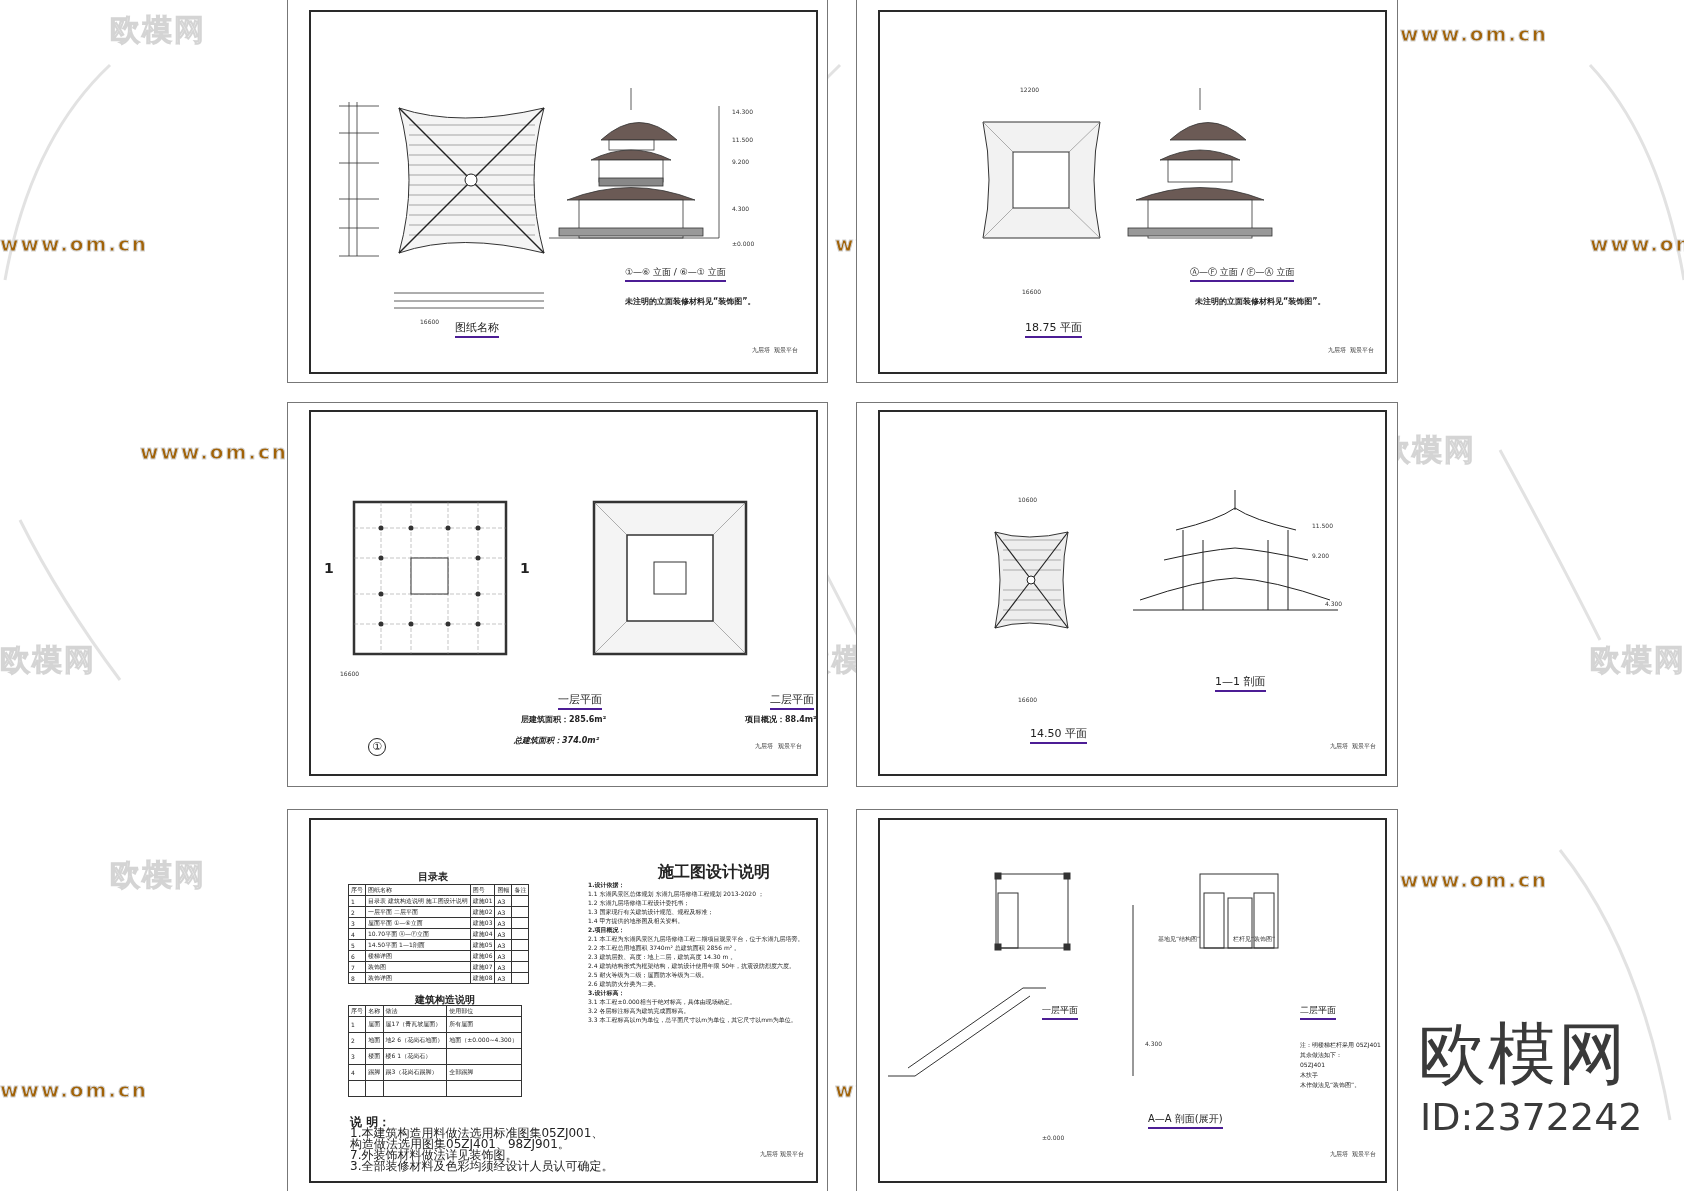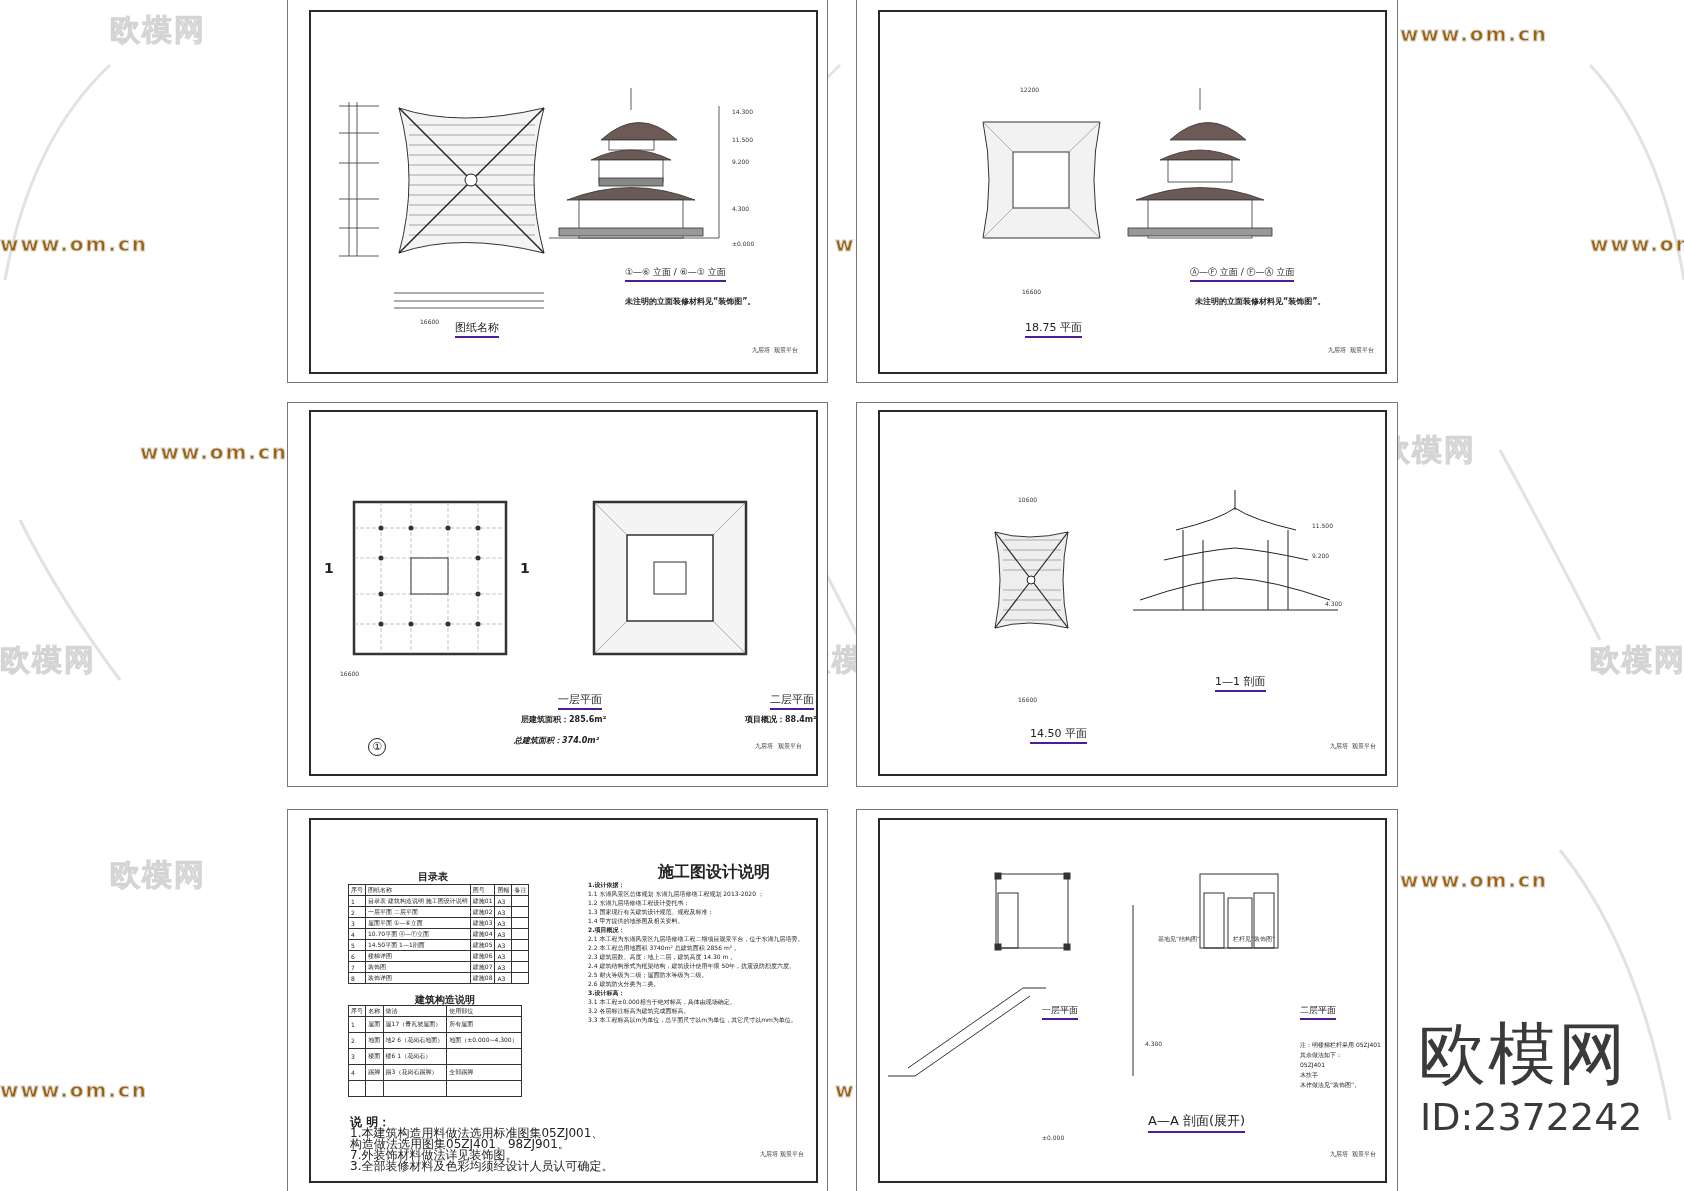--- a/index.html
+++ b/index.html
@@ -404,21 +404,21 @@
     <rect x="350" y="80" width="24" height="50"></rect>
     <line x1="30" y1="250" x2="145" y2="170"></line>
     <line x1="37" y1="258" x2="152" y2="178"></line>
     <line x1="145" y1="170" x2="168" y2="170"></line>
     <line x1="10" y1="258" x2="37" y2="258"></line>
     <line x1="255" y1="87" x2="255" y2="258"></line>
   </g>
 </svg>
 <div class="drawing-title" style="left:1042px;top:1004px;font-size:9px;">一层平面</div>
 <div class="drawing-title" style="left:1300px;top:1004px;font-size:9px;">二层平面</div>
-<div class="drawing-title" style="left:1148px;top:1112px;font-size:13px;">A—A 剖面(展开)</div>
+<div class="drawing-title" style="left:1148px;top:1112px;font-size:10px;">A—A 剖面(展开)</div>
 <div class="tiny" style="left:1158px;top:935px;">基地见“结构图”</div>
 <div class="tiny" style="left:1233px;top:935px;">栏杆见“装饰图”</div>
 <div class="tiny" style="left:1145px;top:1040px;">4.300</div>
 <div class="tiny" style="left:1042px;top:1134px;">±0.000</div>
 <div class="spec" style="left:1300px;top:1040px;font-size:6px;line-height:10px;">
   <div>注：明楼梯栏杆采用 05ZJ401</div>
   <div>其余做法如下：</div>
   <div>05ZJ401</div>
   <div>木扶手</div>
   <div>木作做法见“装饰图”。</div>

